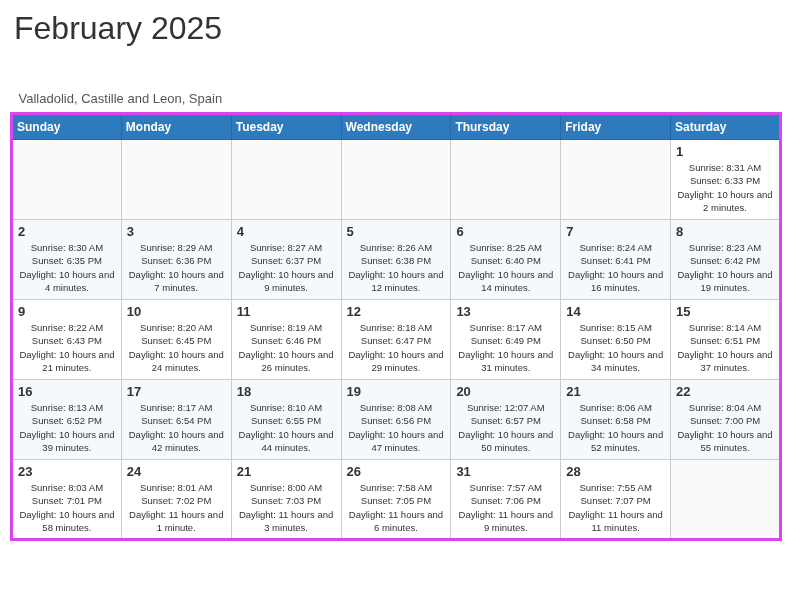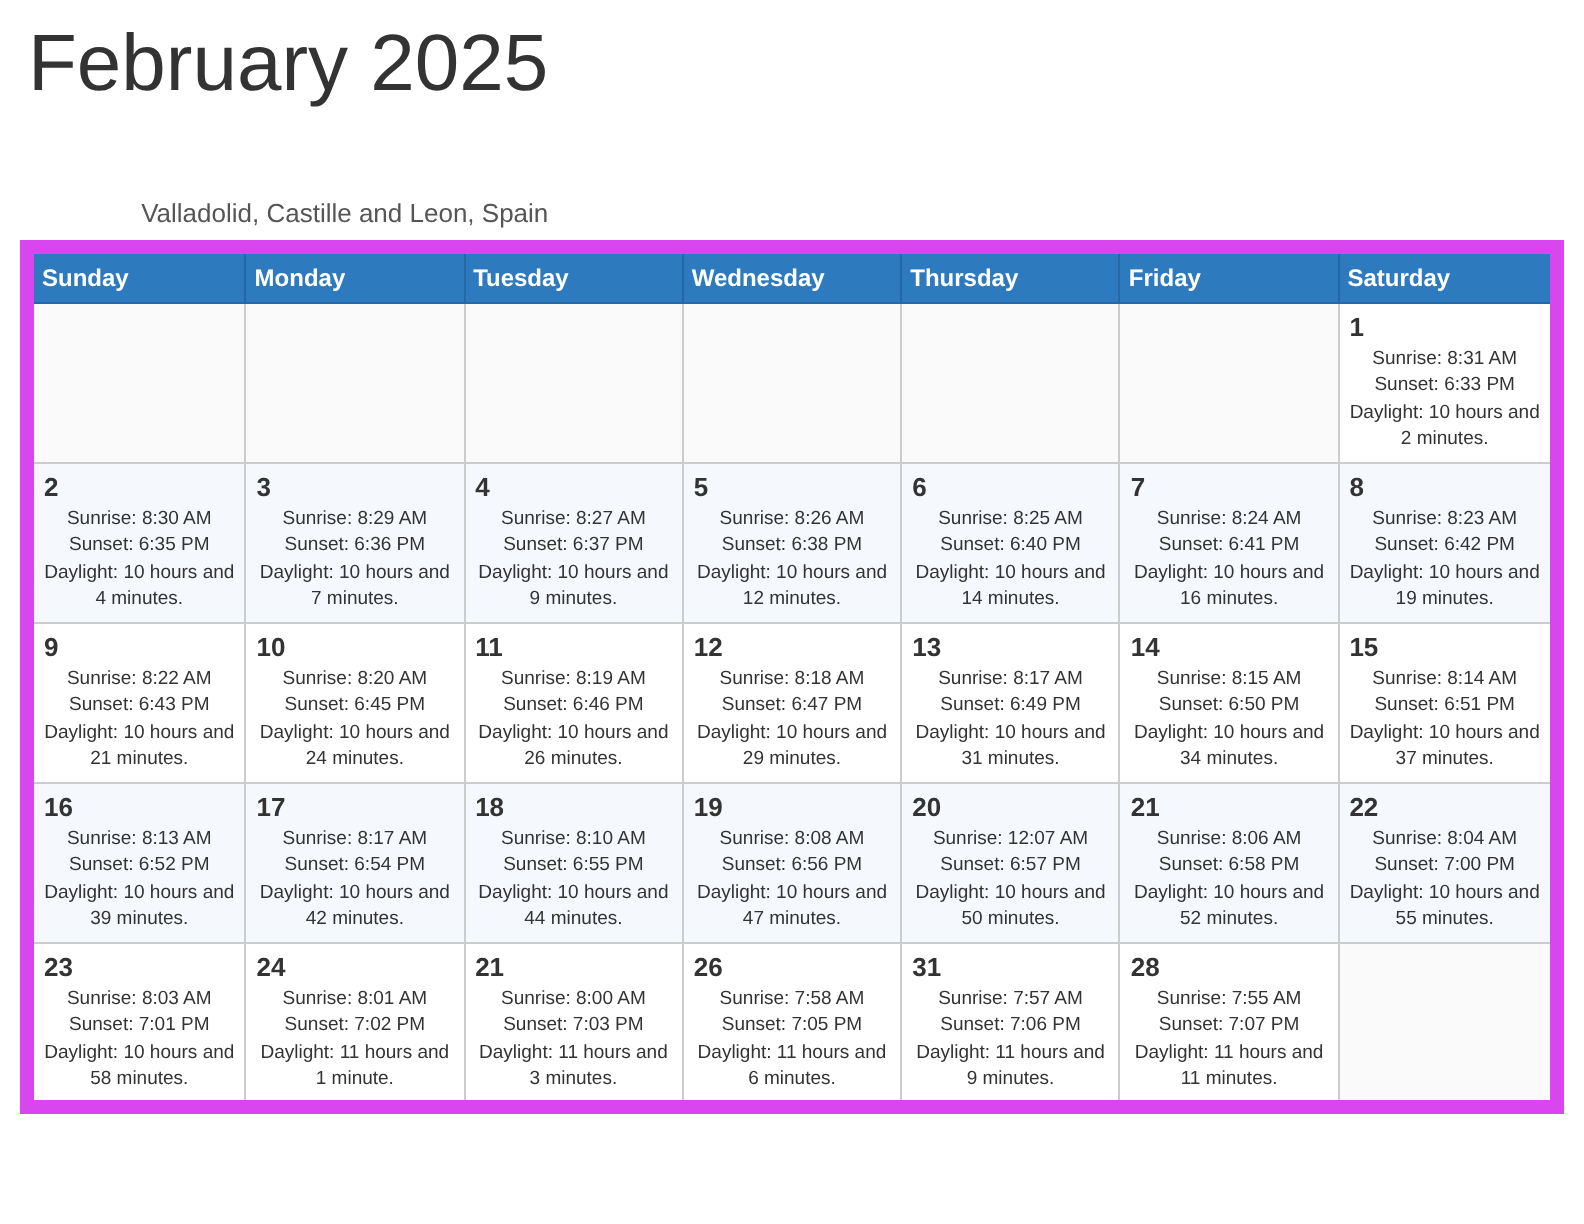--- a/index.html
+++ b/index.html
@@ -34,34 +34,34 @@
     }
     .logo-icon {
       width: 22px;
       height: 22px;
       margin-left: 2px;
     }
     .title-section {
       text-align: right;
     }
     .month-year {
-      font-size: 40px;
+      font-size: 32px;
       color: #333;
       font-weight: normal;
       text-align: center;
     }
     .location {
       font-size: 13px;
       color: #555;
       margin-top: 44px;
     }
     .calendar {
       width: 100%;
       border-collapse: collapse;
-      border: 7px solid #d946ef;
+      border: 3px solid #d946ef;
     }
     .calendar th {
       background-color: #2e7abf;
       color: #fff;
       font-size: 12px;
       padding: 5px 4px;
       text-align: left;
       border: 1px solid #2568a8;
       font-weight: bold;
     }

